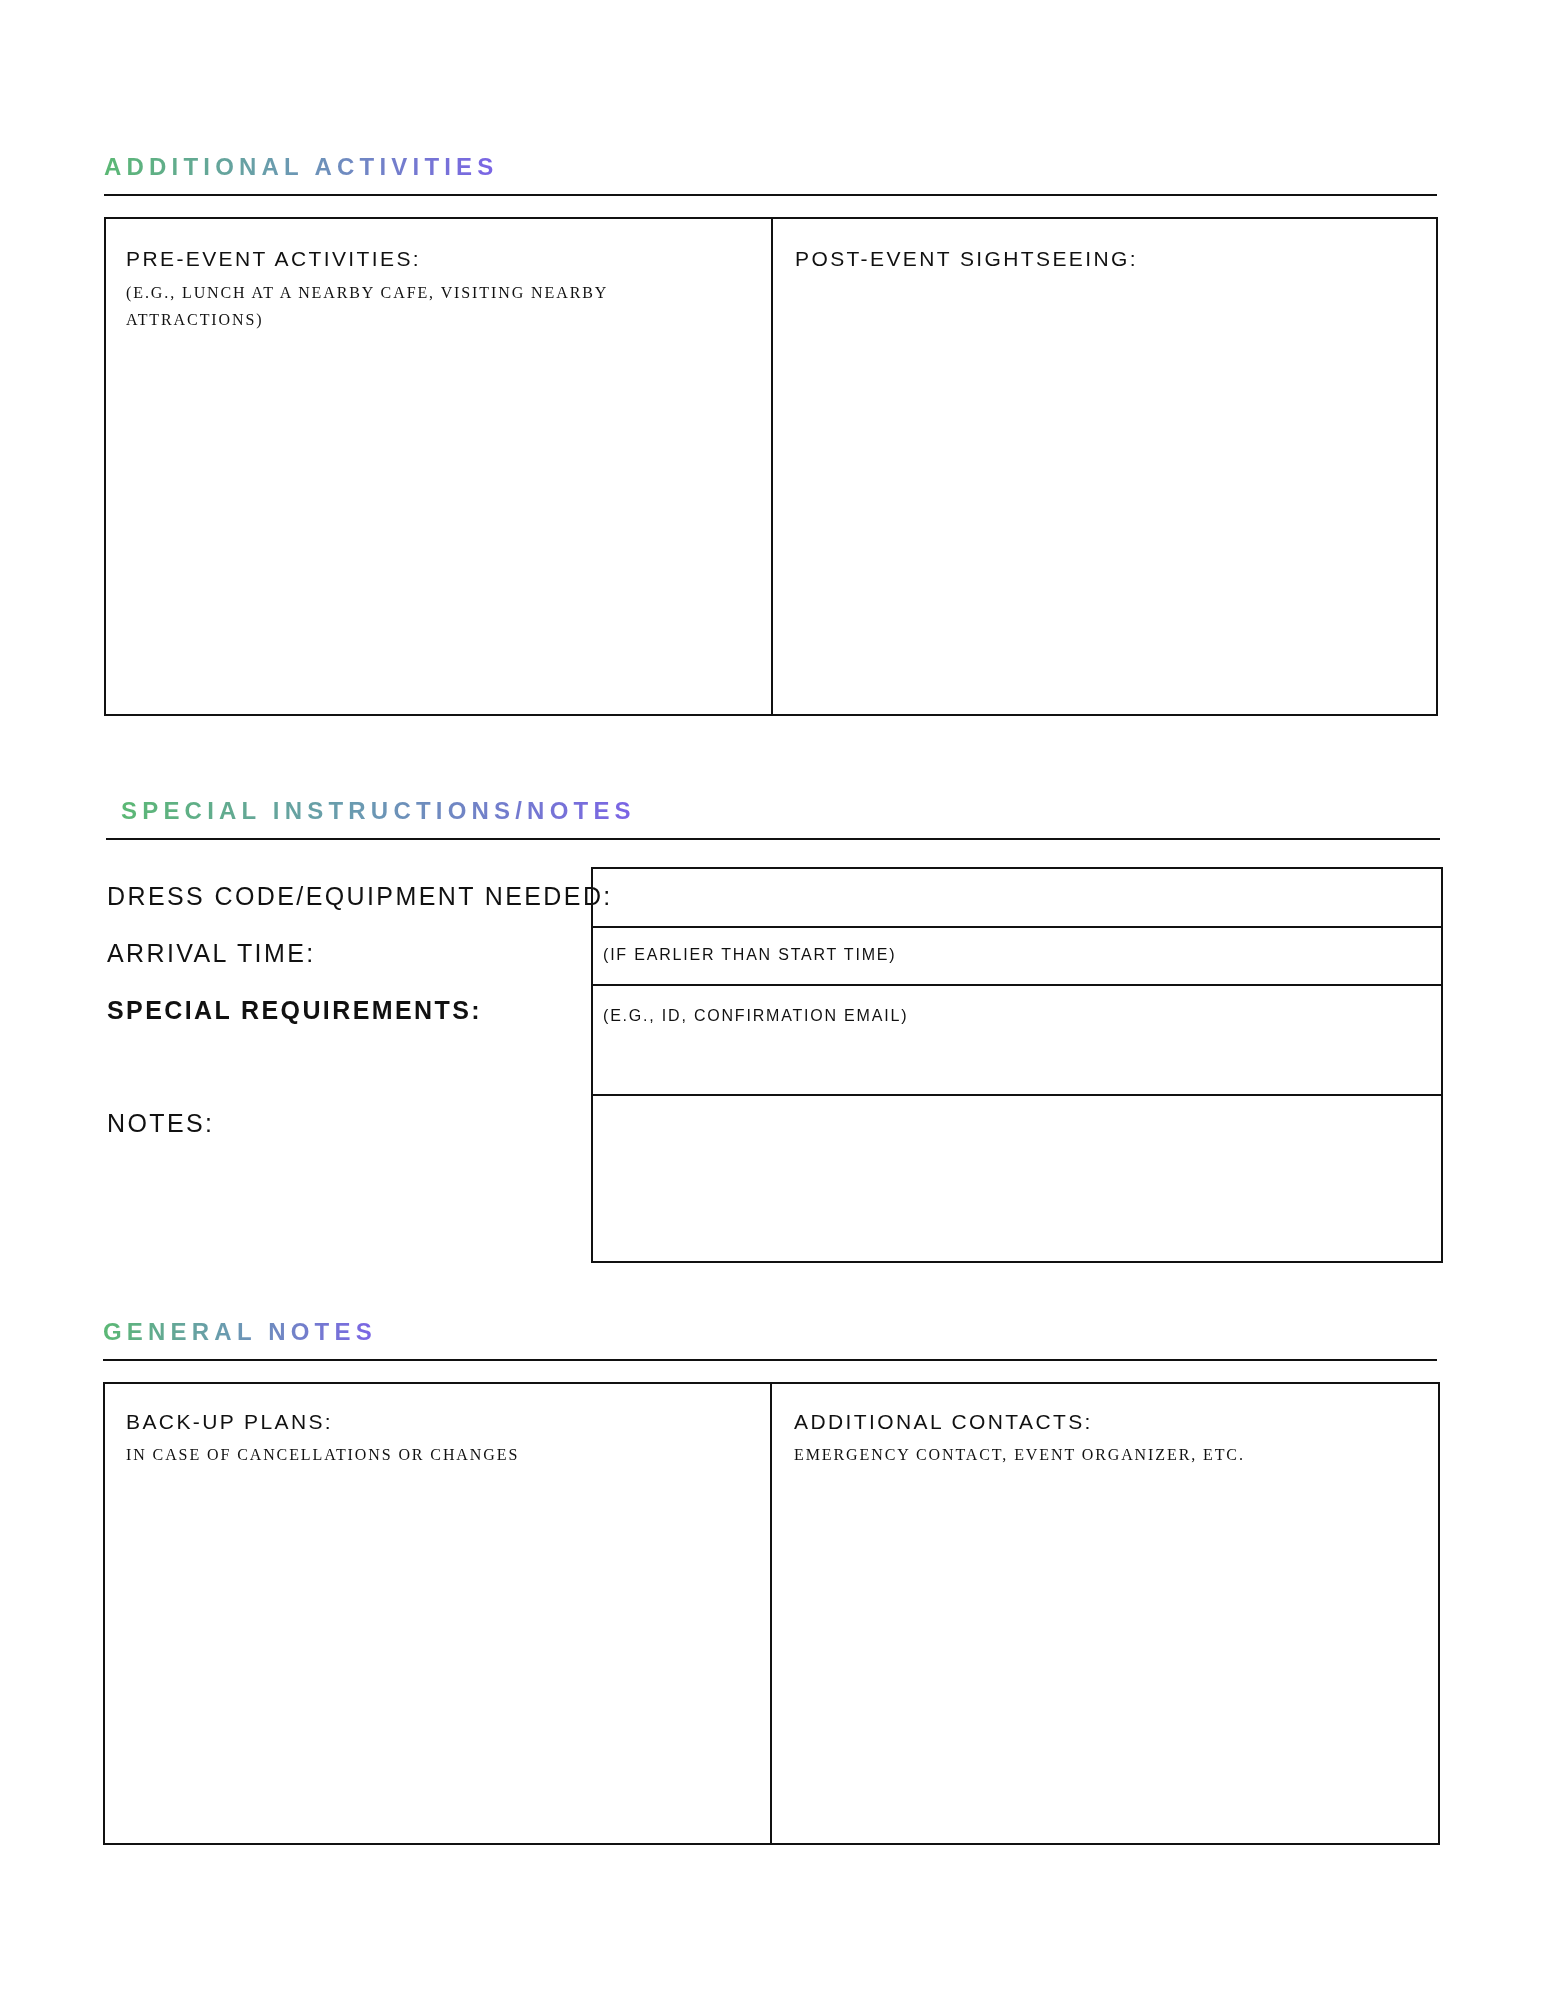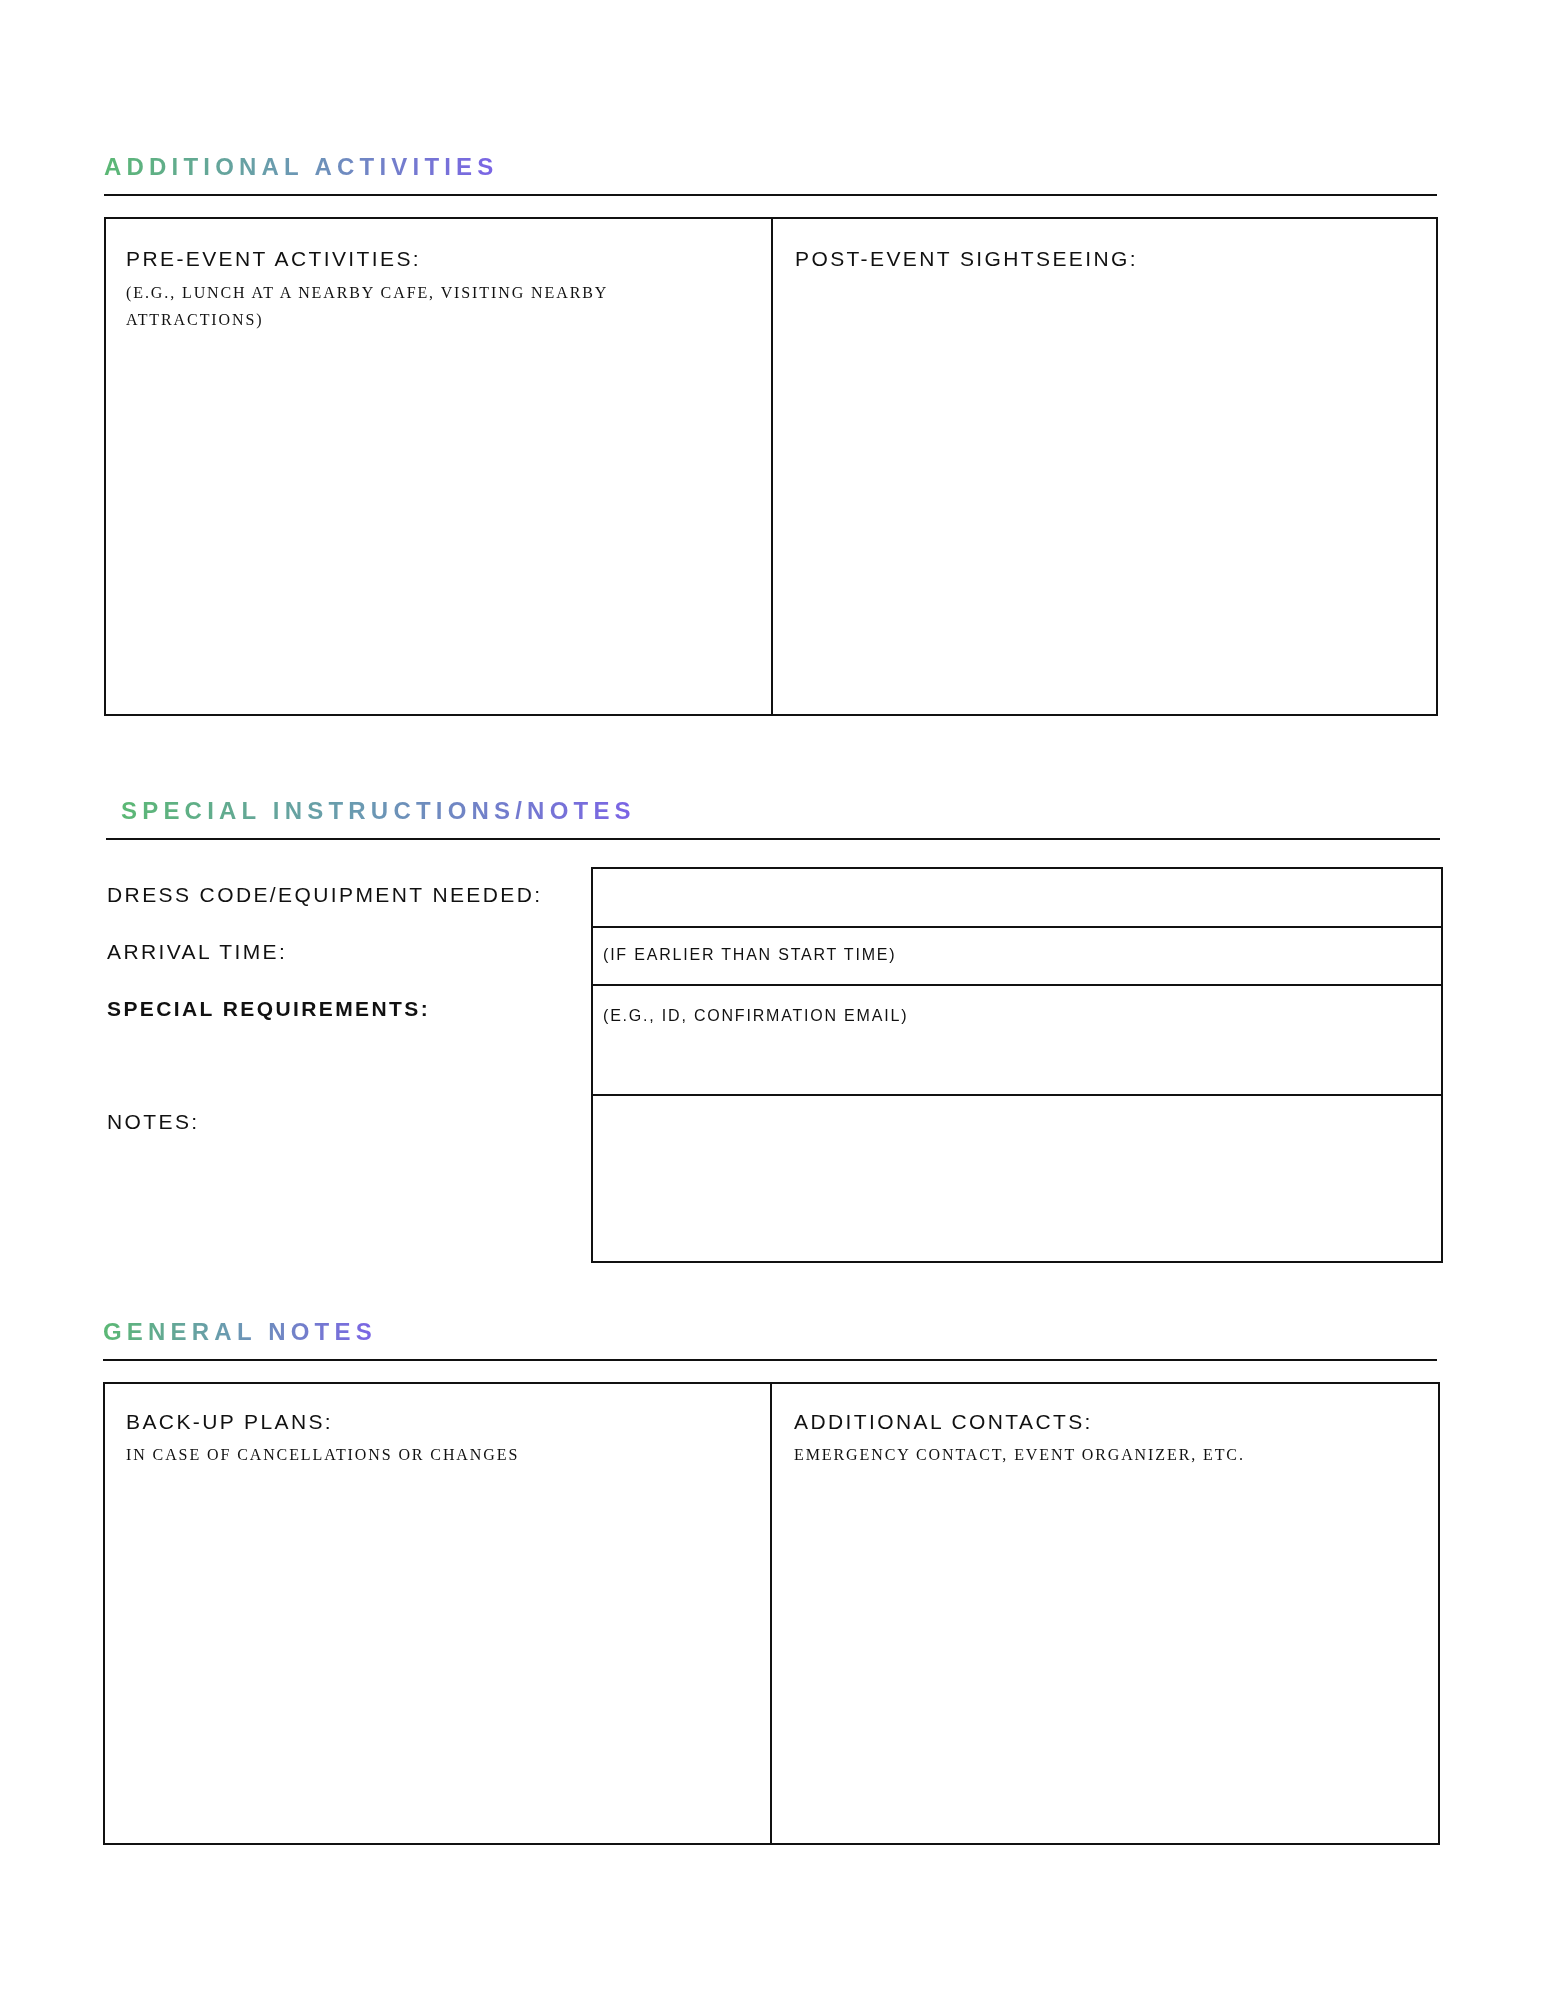--- a/index.html
+++ b/index.html
@@ -54,21 +54,21 @@
     .cell-hint {
       position: absolute;
       font-size: 16px;
       letter-spacing: 1.9px;
       line-height: 27px;
       color: #111111;
       font-family: Liberation Serif, serif;
     }
     .field-label {
       position: absolute;
-      font-size: 21px;
+      font-size: 25px;
       letter-spacing: 2.4px;
       line-height: 1;
       white-space: nowrap;
       color: #111111;
     }
     .table-wrap {
       position: absolute;
       box-sizing: border-box;
       border: 2px solid #111111;
     }

